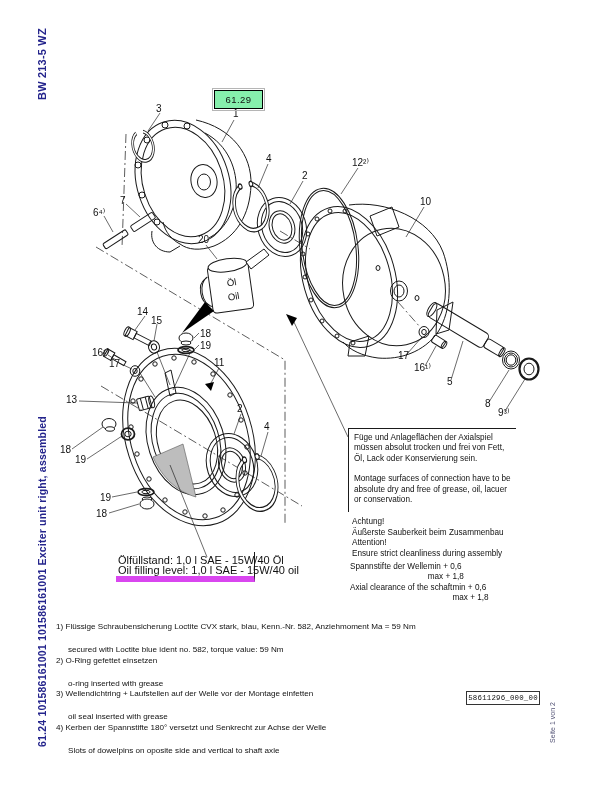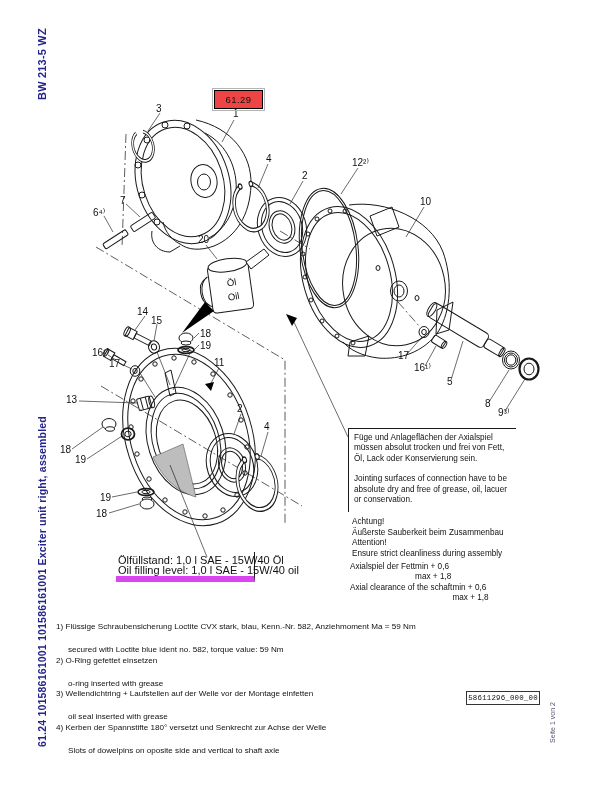--- a/index.html
+++ b/index.html
@@ -4,21 +4,21 @@
 <style>
   html,body{margin:0;padding:0;background:#fff;}
   #page{position:relative;width:609px;height:790px;background:#ffffff;overflow:hidden;
         font-family:"Liberation Sans","DejaVu Sans",sans-serif;color:#111;}
   .vtext{position:absolute;transform:rotate(-90deg);transform-origin:0 0;white-space:nowrap;}
   #header-vert{left:36px;top:100px;font-size:11px;font-weight:bold;color:#24248c;letter-spacing:.2px;}
   #footer-vert{left:36px;top:747px;font-size:10.5px;font-weight:bold;color:#24248c;letter-spacing:.2px;}
   #page-indicator{left:549px;top:743px;font-size:7px;color:#555577;}
   #figure-ref-box{position:absolute;left:214px;top:90px;width:47px;height:17px;border:1.4px solid #000;
         outline:1px solid #b5b5b5;outline-offset:1px;display:flex;align-items:center;justify-content:center;
-        font-size:9.5px;letter-spacing:.4px;background:#ef4444;}
+        font-size:9.5px;letter-spacing:.4px;background:#86efac;}
   #joint-note-box{position:absolute;left:348px;top:428px;width:168px;height:84px;
         border-top:1px solid #1a1a1a;border-left:1px solid #1a1a1a;padding:4px 0 0 5px;box-sizing:border-box;
         font-size:8.2px;line-height:10.4px;}
   .note-par{margin:0 0 10px 0;}
   #attention-block{position:absolute;left:352px;top:517px;font-size:8.2px;line-height:10.6px;}
   #axial-block{position:absolute;left:350px;top:562px;font-size:8.2px;}
   .axial-row{display:flex;align-items:flex-start;margin-bottom:2px;}
   .axial-col{display:flex;flex-direction:column;line-height:9.6px;margin-left:0;}
   #oil-box{position:absolute;left:68px;top:552px;width:139px;height:30px;
         border-bottom:6px solid #d946ef;border-right:1px solid #1a1a1a;
@@ -326,36 +326,36 @@
     <span>61.29</span>
   </div>
 
   <div id="joint-note-box">
     <div class="note-par">
       <div>Füge und Anlageflächen der Axialspiel</div>
       <div>müssen absolut trocken und frei von Fett,</div>
       <div>Öl, Lack oder Konservierung sein.</div>
     </div>
     <div class="note-par">
-      <div>Jointing surfaces of connection have to be</div>
+      <div>Montage surfaces of connection have to be</div>
       <div>absolute dry and free of grease, oil, lacuer</div>
       <div>or conservation.</div>
     </div>
   </div>
 
   <div id="attention-block">
     <div>Achtung!</div>
     <div>Äußerste Sauberkeit beim Zusammenbau</div>
     <div>Attention!</div>
     <div>Ensure strict cleanliness during assembly</div>
   </div>
 
   <div id="axial-block">
     <div class="axial-row">
-      <span>Axialspiel der Fett</span>
+      <span>Spannstifte der Welle</span>
       <span class="axial-col">
         <span>min  +  0,6</span>
         <span>max  + 1,8</span>
       </span>
     </div>
     <div class="axial-row">
       <span>Axial clearance of the schaft</span>
       <span class="axial-col">
         <span>min  +  0,6</span>
         <span>max  + 1,8</span>

